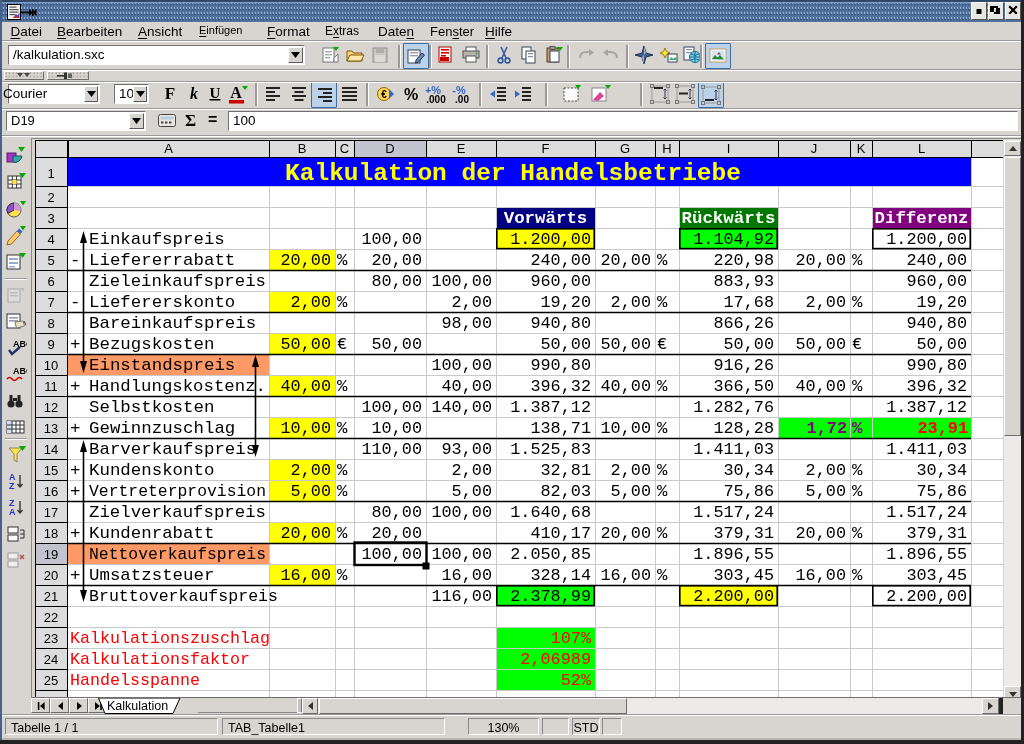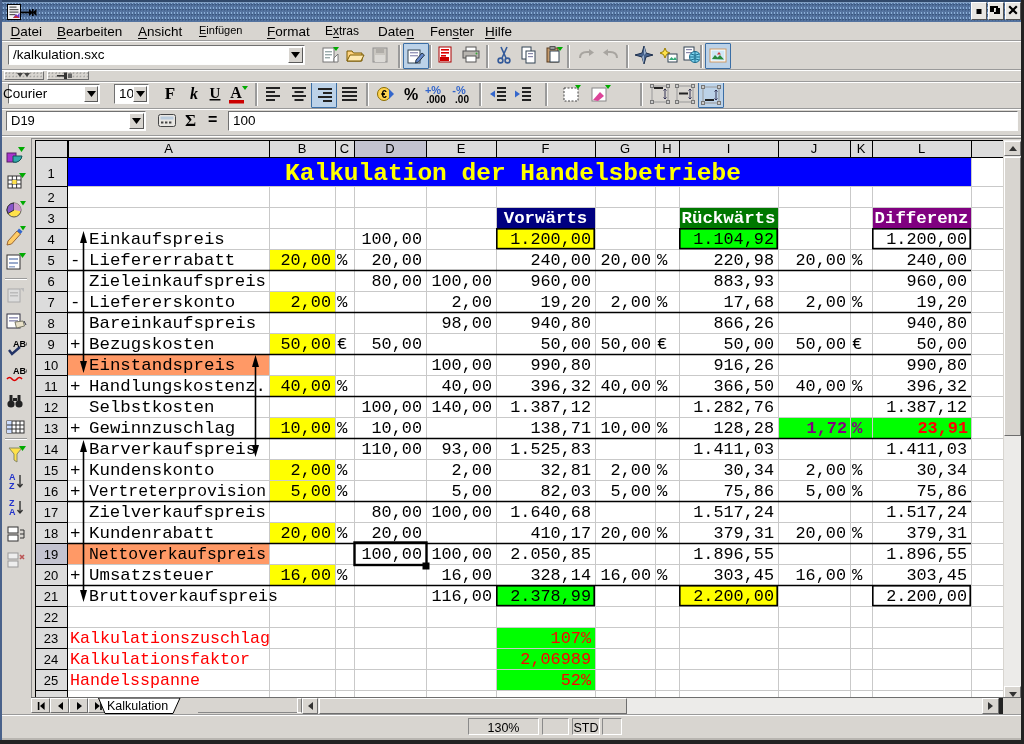--- a/index.html
+++ b/index.html
@@ -896,20 +896,26 @@
     <div class="abs btn3d" style="left:319px;top:698px;width:308px;height:16px"></div>
     <div class="abs btn3d" style="left:982px;top:698px;width:17px;height:16px;display:flex;align-items:center;justify-content:center">
       <svg width="5" height="8" viewBox="0 0 5 8">
         <path d="M0 0 L5 4 L0 8z" fill="#333"></path>
       </svg>
     </div>
     <div class="abs" style="left:999px;top:698px;width:4px;height:16px;background:#222"></div>
     <div class="abs" style="left:1003px;top:703px;width:18px;height:11px;background:#d8d5d0"></div>
     <div class="abs" style="left:2px;top:714px;width:1019px;height:1px;background:#9a9a9a"></div>
     <div class="abs" style="left:2px;top:715px;width:1019px;height:1px;background:#fff"></div>
+    <div class="abs" style="left:5px;top:718px;width:213px;height:17px;border:1px solid #8a8a8a;border-bottom-color:#fff;border-right-color:#fff;box-sizing:border-box">
+      <div style="position:absolute;left:5px;top:2px;font-size:12.5px;white-space:nowrap">Tabelle 1 / 1</div>
+    </div>
+    <div class="abs" style="left:222px;top:718px;width:223px;height:17px;border:1px solid #8a8a8a;border-bottom-color:#fff;border-right-color:#fff;box-sizing:border-box">
+      <div style="position:absolute;left:5px;top:2px;font-size:12.5px;white-space:nowrap">TAB_Tabelle1</div>
+    </div>
     <div class="abs" style="left:468px;top:718px;width:71px;height:17px;border:1px solid #8a8a8a;border-bottom-color:#fff;border-right-color:#fff;box-sizing:border-box">
       <div style="position:absolute;left:0;top:2px;width:100%;text-align:center;font-size:12.5px">130%</div>
     </div>
     <div class="abs" style="left:542px;top:718px;width:27px;height:17px;border:1px solid #8a8a8a;border-bottom-color:#fff;border-right-color:#fff;box-sizing:border-box">
       <div style="position:absolute;left:5px;top:2px;font-size:12.5px;white-space:nowrap"></div>
     </div>
     <div class="abs" style="left:572px;top:718px;width:28px;height:17px;border:1px solid #8a8a8a;border-bottom-color:#fff;border-right-color:#fff;box-sizing:border-box">
       <div style="position:absolute;left:0;top:2px;width:100%;text-align:center;font-size:12.5px">STD</div>
     </div>
     <div class="abs" style="left:602px;top:718px;width:20px;height:17px;border:1px solid #8a8a8a;border-bottom-color:#fff;border-right-color:#fff;box-sizing:border-box">

